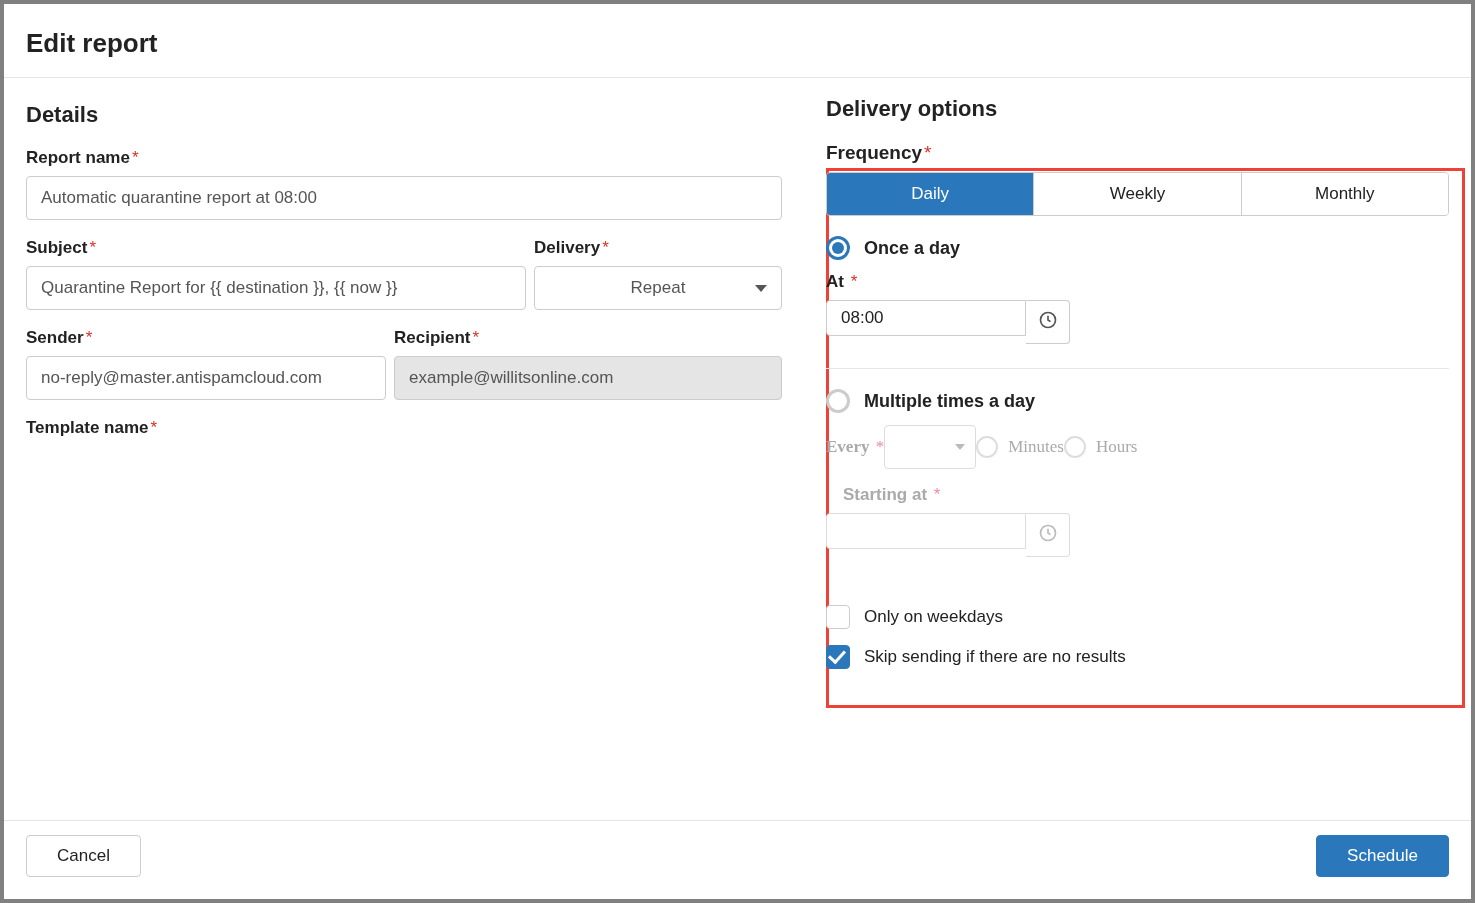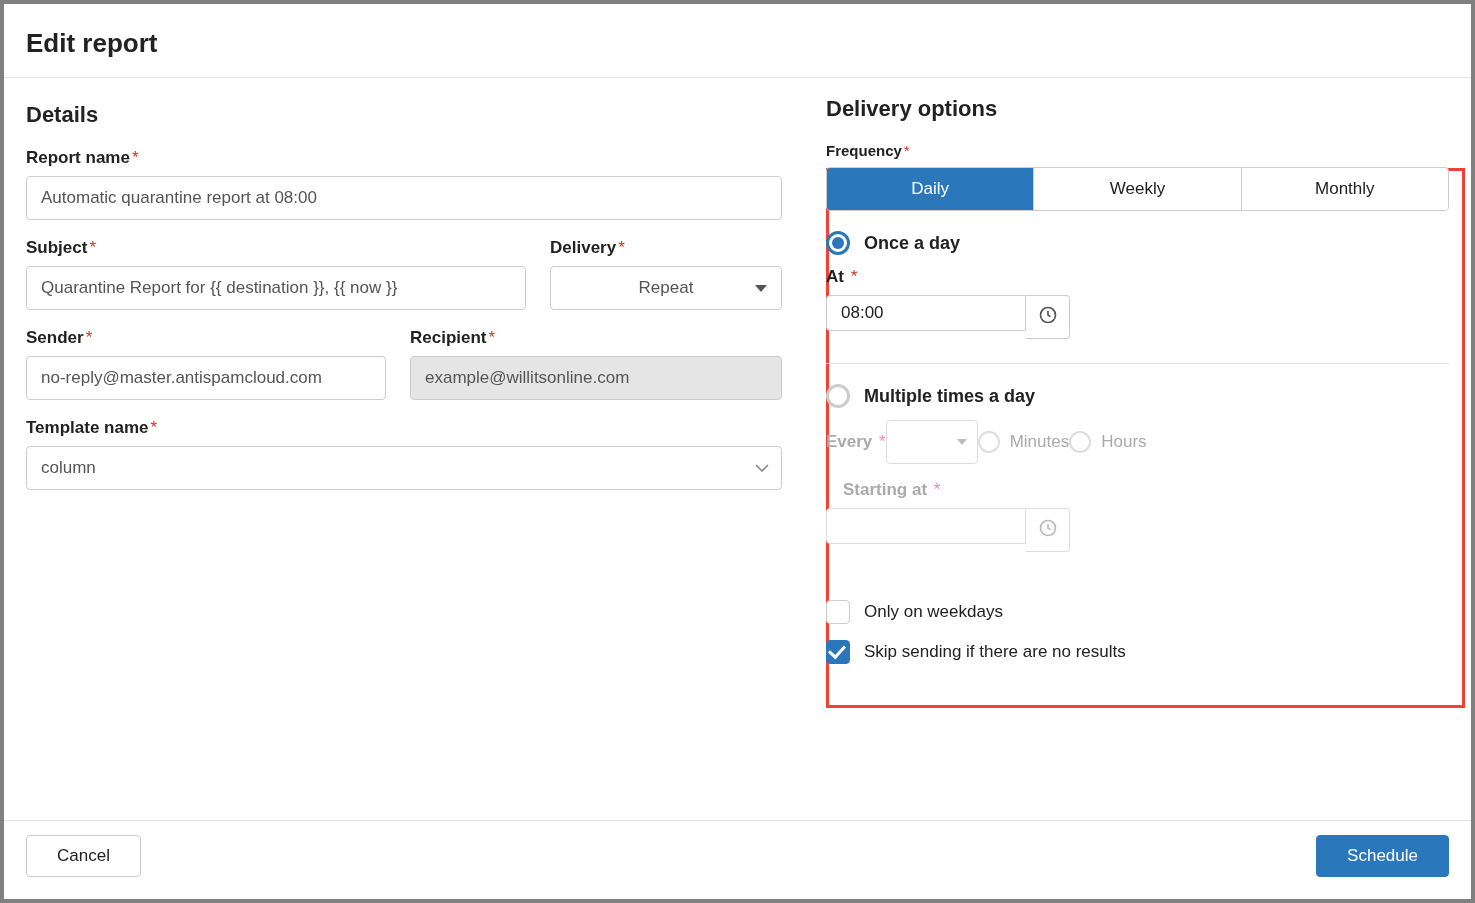--- a/index.html
+++ b/index.html
@@ -55,21 +55,21 @@
     pointer-events: none;
   }
 
   .section-title {
     font-size: 22px;
     font-weight: 700;
     color: #222;
     margin: 0 0 20px 0;
   }
   .form-block { margin-bottom: 18px; }
-  .form-row { display: flex; gap: 24px; }
+  .form-row { display: flex; gap: 8px; }
   .form-row > .form-block { flex: 1; }
   .form-label {
     display: block;
     font-size: 17px;
     font-weight: 700;
     color: #222;
     margin-bottom: 8px;
   }
   .req { color: #d93025; font-weight: 400; margin-left: 2px;}
   .text-input, .select-box {
@@ -102,21 +102,21 @@
   }
   .dropdown-chevron {
     position: absolute;
     right: 12px;
     top: 50%;
     transform: translateY(-50%);
   }
   .dropdown-chevron svg { display: block; }
 
   
-  .freq-label { font-size: 15px; font-weight: 700; color: #222; margin-bottom:8px; }
+  .freq-label { font-size: 19px; font-weight: 700; color: #222; margin-bottom:8px; }
   .seg-control {
     display: flex;
     width: 100%;
     border: 1px solid #ccc;
     border-radius: 4px;
     overflow: hidden;
     margin-bottom: 20px;
   }
   .seg-btn {
     flex: 1;
@@ -183,21 +183,21 @@
     background:#fff;
     display:flex; align-items:center; justify-content:center;
     cursor:pointer;
   }
   .time-icon-btn.disabled { border-color:#ddd; }
   .time-icon-btn svg { stroke: #555; }
   .time-icon-btn.disabled svg { stroke:#bbb; }
 
   .hr-line { height:1px; background:#e5e5e5; margin: 24px 0 20px 0; }
 
-  .inline-every { display:flex; align-items:center; margin-bottom:16px; color:#aaa;}
+  .inline-every { display:flex; align-items:center; margin-bottom:16px; color:#aaa;font-family:Liberation Serif, serif;}
   .inline-every .lbl { font-size:17px; font-weight:700; color:#aaa; }
   .small-select {
     width: 92px; height: 44px; border:1px solid #ddd; border-radius:4px;
     display:flex; align-items:center; justify-content:flex-end; padding:0 10px; background:#fff;
   }
   .small-select .triangle {
     border-left: 5px solid transparent;
     border-right: 5px solid transparent;
     border-top: 6px solid #bbb;
   }
@@ -302,28 +302,20 @@
             <span>Recipient</span><span class="req">*</span>
           </div>
           <input class="text-input readonly" type="text" readonly="" value="example@willitsonline.com" style="">
         </div>
       </div>
 
       <div class="form-block">
         <div class="form-label">
           <span>Template name</span><span class="req">*</span>
         </div>
-        <div class="select-box">
-          <span>column</span>
-          <span class="dropdown-chevron">
-            <svg width="14" height="8" viewBox="0 0 14 8">
-                <path d="M1 1 L7 7 L13 1" stroke="#888" stroke-width="1.6" fill="none"></path>
-              </svg>
-          </span>
-        </div>
       </div>
     </div>
 
     <div class="col-right">
       <div class="section-title">Delivery options</div>
 
       <div class="freq-label">
         <span>Frequency</span><span class="req">*</span>
       </div>
       <div class="seg-control">

